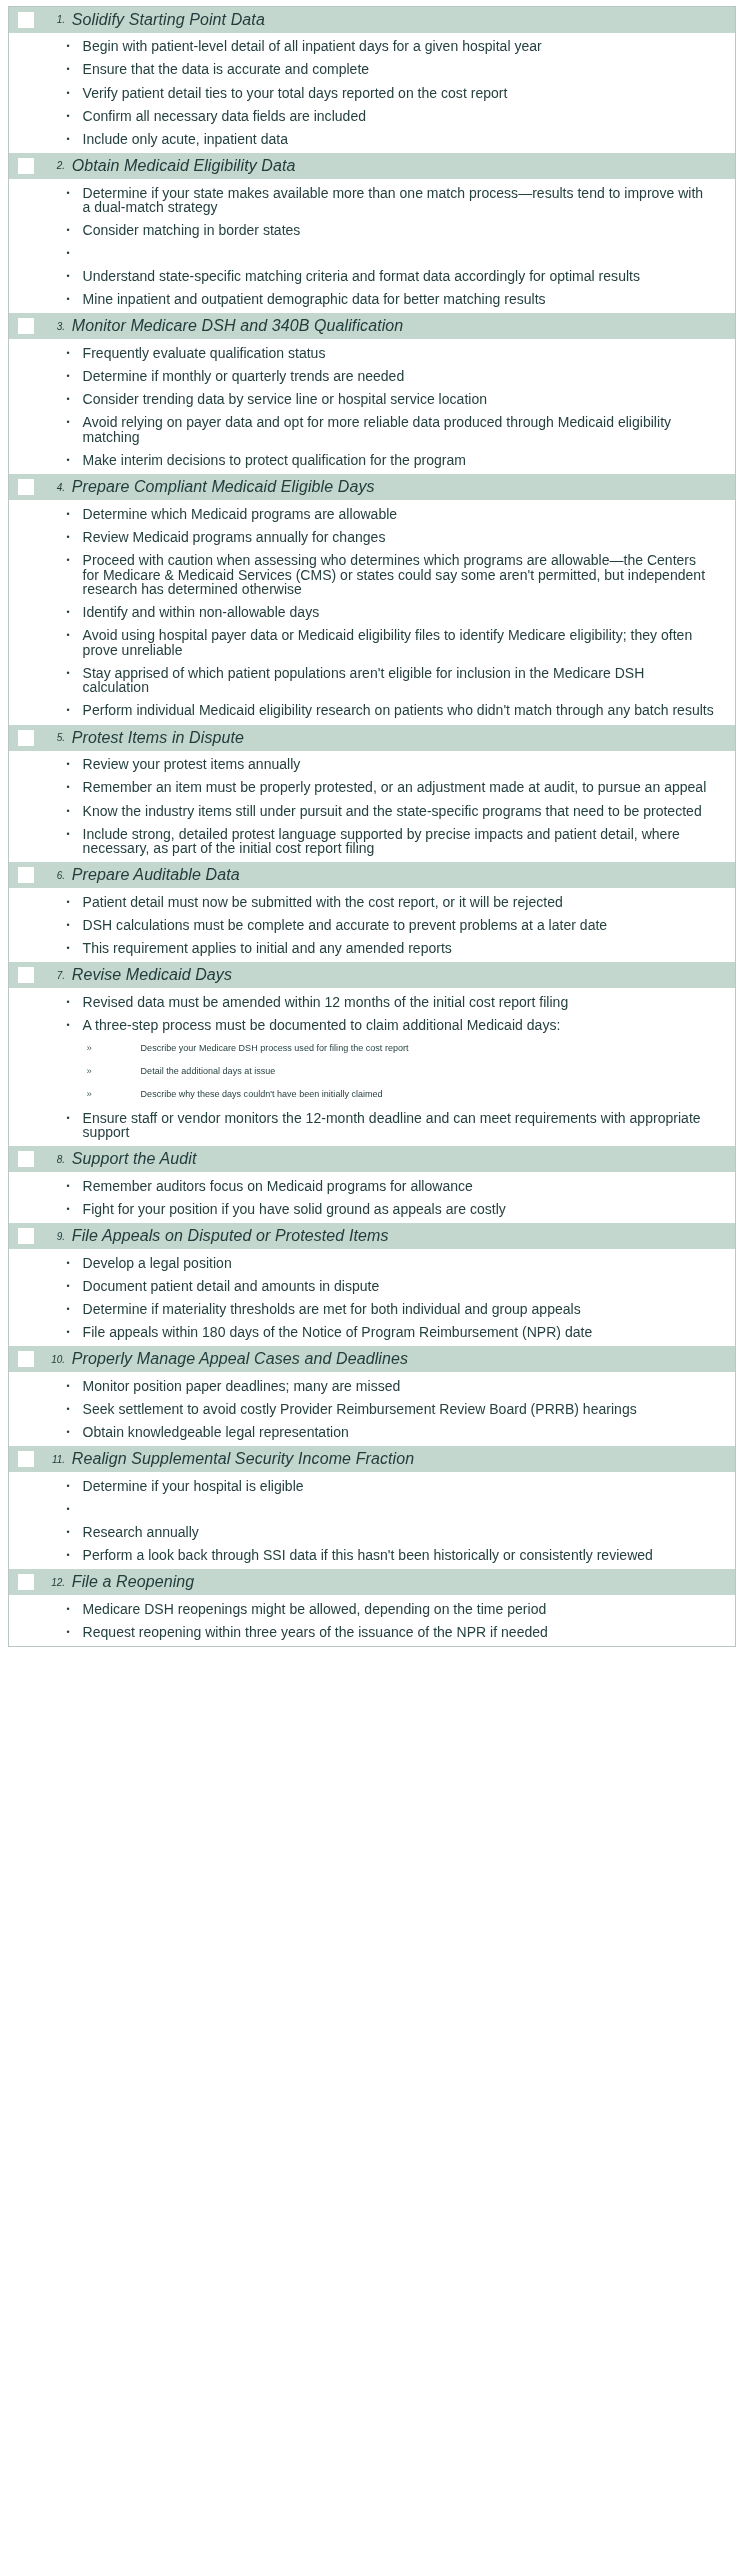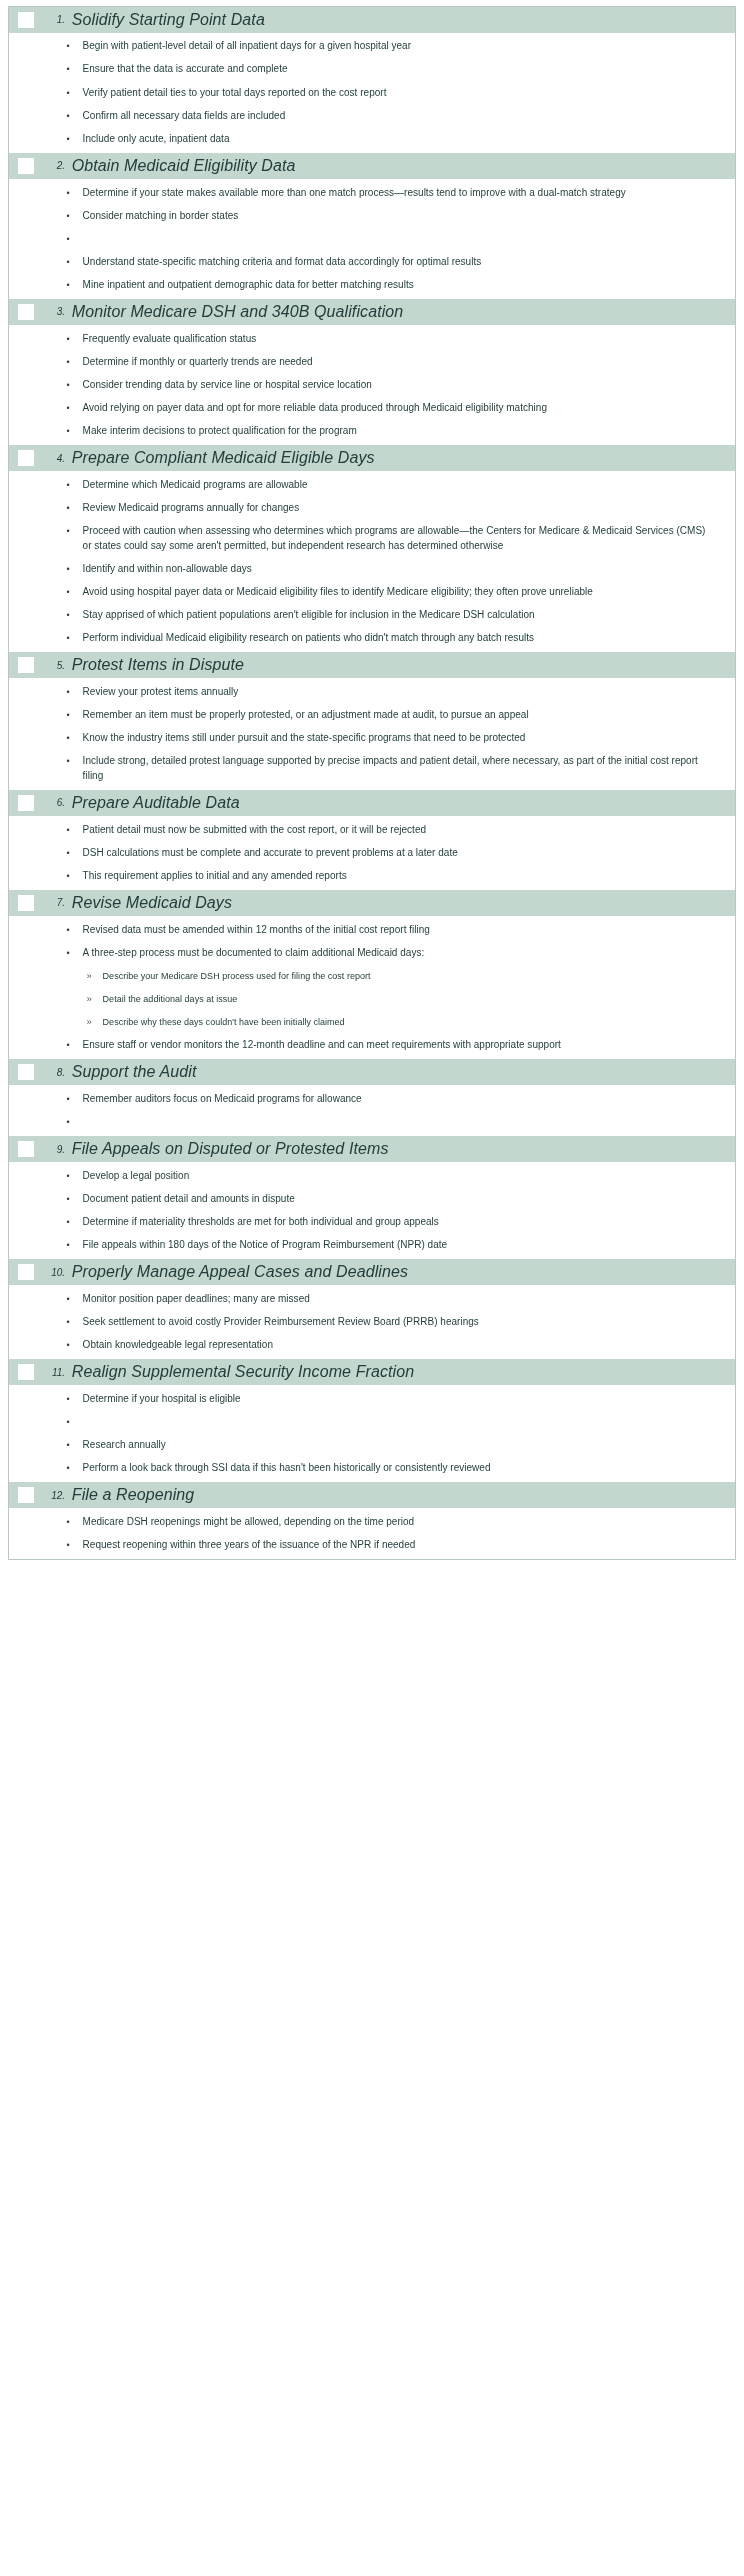--- a/index.html
+++ b/index.html
@@ -82,26 +82,26 @@
     line-height: 14.3px;
     color: #24403f;
     text-align: left;
   }
   .lvl2 .mark {
     font-size: 9.5px;
     color: #47635f;
   }
   .btext {
     flex: 1 1 auto;
-    font-size: 10px;
+    font-size: 14px;
     line-height: 14.5px;
     color: #24403f;
     letter-spacing: 0.02px;
   }
-  .lvl2 .btext { font-size: 9px; }
+  .lvl2 .btext { font-size: 9px; margin-left: 38px; }
 </style>
 </head>
 <body>
 
 <div id="doc">
   <div class="checklist" id="checklist">
       <div class="section">
         <div class="sec-header">
           <div class="checkbox"></div>
           <div class="sec-num">1.</div>
@@ -309,20 +309,21 @@
           <div class="sec-num">8.</div>
           <div class="sec-title">Support the Audit</div>
         </div>
         <ul class="bullets">
           <li class="lvl1">
             <span class="mark">•</span>
             <span class="btext">Remember auditors focus on Medicaid programs for allowance</span>
           </li>
           <li class="lvl1">
             <span class="mark">•</span>
+            <span class="btext">Fight for your position if you have solid ground as appeals are costly</span>
           </li>
         </ul>
       </div>
       <div class="section">
         <div class="sec-header">
           <div class="checkbox"></div>
           <div class="sec-num">9.</div>
           <div class="sec-title">File Appeals on Disputed or Protested Items</div>
         </div>
         <ul class="bullets">

